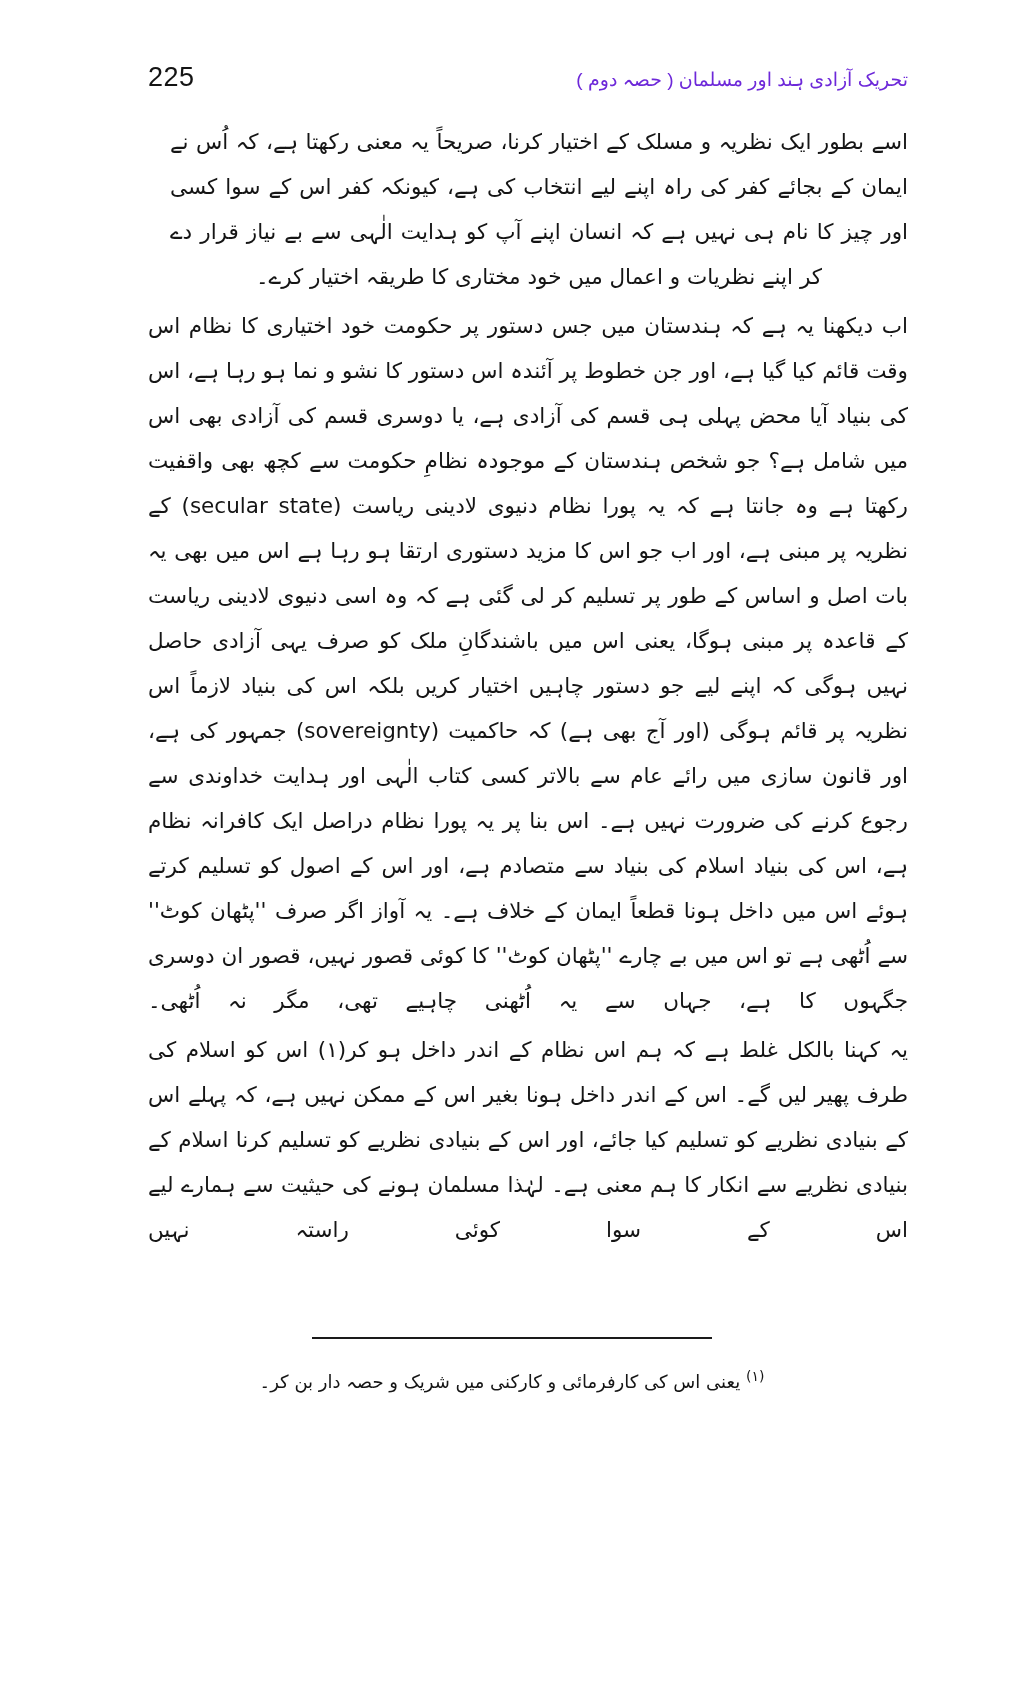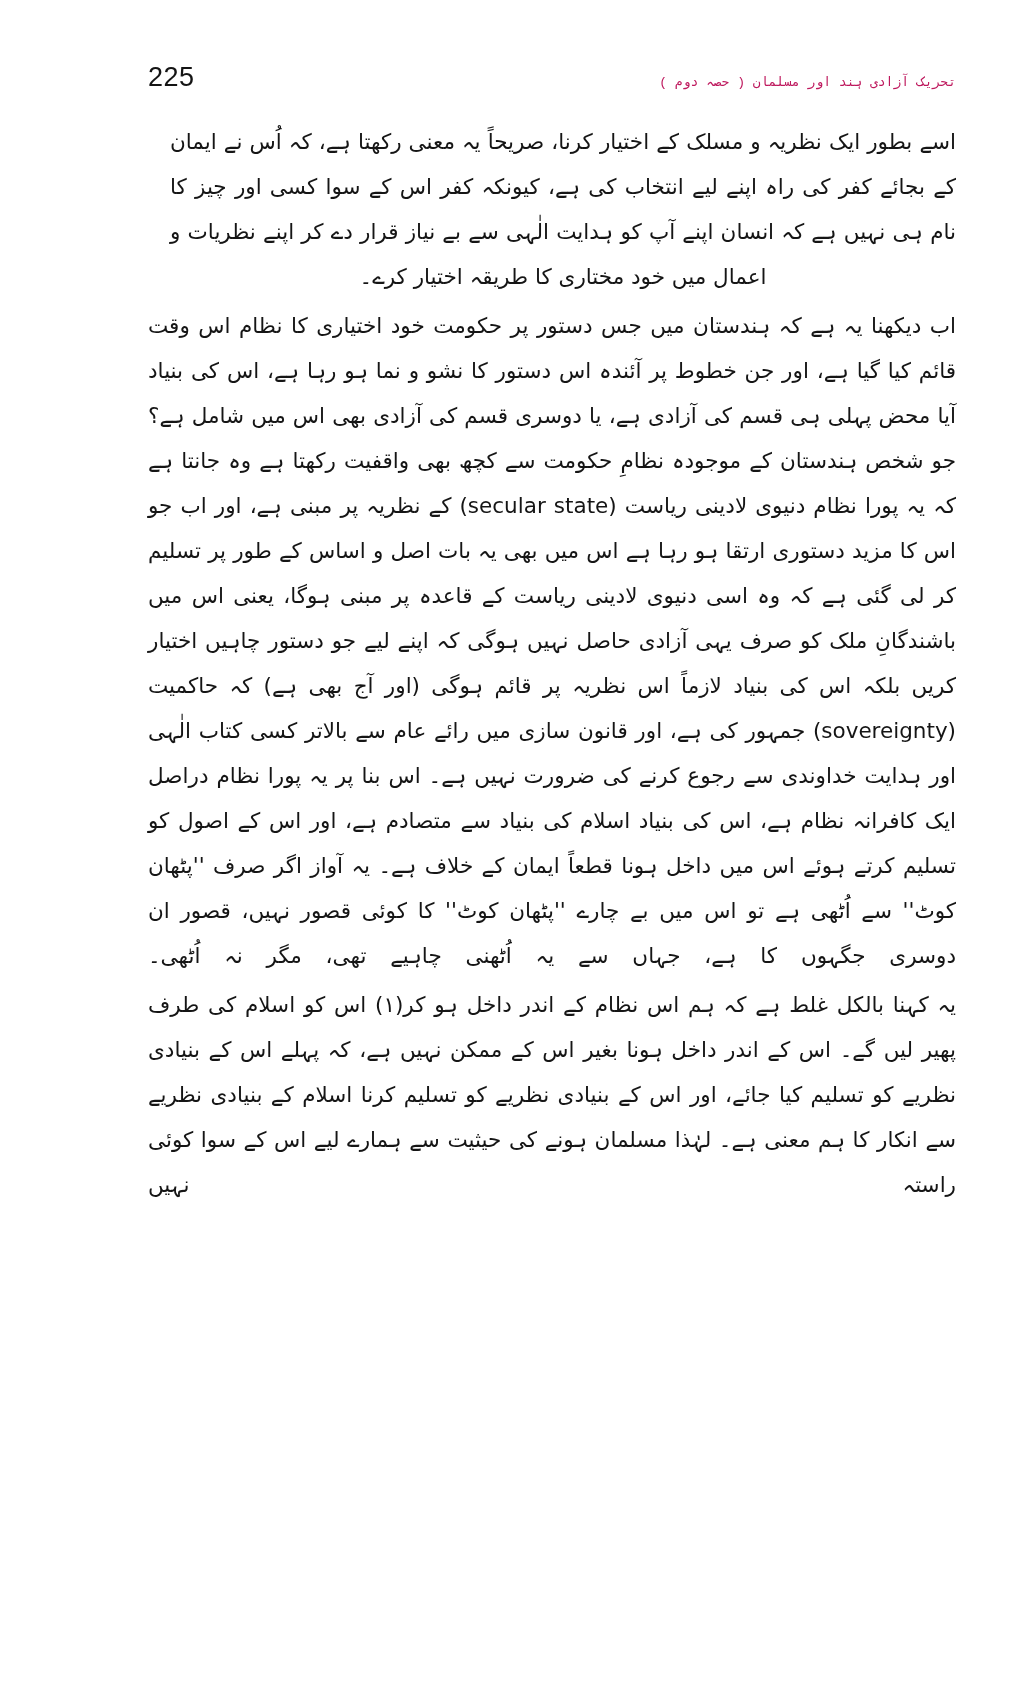--- a/index.html
+++ b/index.html
@@ -13,41 +13,41 @@
     font-family: "DejaVu Sans", "Liberation Sans", sans-serif;
     color: #1a1a1a;
     position: relative;
     overflow: hidden;
   }
   .page {
     width: 1024px;
     height: 1531px;
     position: relative;
     box-sizing: border-box;
-    padding: 62px 68px 40px 148px;
+    padding: 62px 116px 40px 148px;
   }
   
   .page-header {
     display: flex;
     align-items: baseline;
     justify-content: space-between;
     margin-bottom: 26px;
   }
   .page-number {
     font-family: "Liberation Sans", sans-serif;
     font-size: 27px;
     font-weight: 400;
     letter-spacing: 0.5px;
     color: #141414;
   }
   .header-title {
     direction: rtl;
-    font-family: Liberation Mono, monospace;
-    font-size: 13px;
-    color: #be185d;
+    font-family: Liberation Sans, sans-serif;
+    font-size: 19px;
+    color: #6d28d9;
     white-space: nowrap;
   }
   
   .body-text {
     direction: rtl;
     text-align: justify;
     text-align-last: justify;
     font-family: "DejaVu Sans", sans-serif;
     font-size: 21.5px;
     line-height: 45px;
@@ -100,14 +100,21 @@
     <div class="page-number">225</div>
     <div class="header-title">تحریک آزادی ہند اور مسلمان ( حصہ دوم )</div>
   </div>
 
   <div class="body-text">
     <p class="para last-line-center">اسے بطور ایک نظریہ و مسلک کے اختیار کرنا، صریحاً یہ معنی رکھتا ہے، کہ اُس نے ایمان کے بجائے کفر کی راہ اپنے لیے انتخاب کی ہے، کیونکہ کفر اس کے سوا کسی اور چیز کا نام ہی نہیں ہے کہ انسان اپنے آپ کو ہدایت الٰہی سے بے نیاز قرار دے کر اپنے نظریات و اعمال میں خود مختاری کا طریقہ اختیار کرے۔</p>
     <p class="para">اب دیکھنا یہ ہے کہ ہندستان میں جس دستور پر حکومت خود اختیاری کا نظام اس وقت قائم کیا گیا ہے، اور جن خطوط پر آئندہ اس دستور کا نشو و نما ہو رہا ہے، اس کی بنیاد آیا محض پہلی ہی قسم کی آزادی ہے، یا دوسری قسم کی آزادی بھی اس میں شامل ہے؟ جو شخص ہندستان کے موجودہ نظامِ حکومت سے کچھ بھی واقفیت رکھتا ہے وہ جانتا ہے کہ یہ پورا نظام دنیوی لادینی ریاست (secular state) کے نظریہ پر مبنی ہے، اور اب جو اس کا مزید دستوری ارتقا ہو رہا ہے اس میں بھی یہ بات اصل و اساس کے طور پر تسلیم کر لی گئی ہے کہ وہ اسی دنیوی لادینی ریاست کے قاعدہ پر مبنی ہوگا، یعنی اس میں باشندگانِ ملک کو صرف یہی آزادی حاصل نہیں ہوگی کہ اپنے لیے جو دستور چاہیں اختیار کریں بلکہ اس کی بنیاد لازماً اس نظریہ پر قائم ہوگی (اور آج بھی ہے) کہ حاکمیت (sovereignty) جمہور کی ہے، اور قانون سازی میں رائے عام سے بالاتر کسی کتاب الٰہی اور ہدایت خداوندی سے رجوع کرنے کی ضرورت نہیں ہے۔ اس بنا پر یہ پورا نظام دراصل ایک کافرانہ نظام ہے، اس کی بنیاد اسلام کی بنیاد سے متصادم ہے، اور اس کے اصول کو تسلیم کرتے ہوئے اس میں داخل ہونا قطعاً ایمان کے خلاف ہے۔ یہ آواز اگر صرف ''پٹھان کوٹ'' سے اُٹھی ہے تو اس میں بے چارے ''پٹھان کوٹ'' کا کوئی قصور نہیں، قصور ان دوسری جگہوں کا ہے، جہاں سے یہ اُٹھنی چاہیے تھی، مگر نہ اُٹھی۔</p>
     <p class="para">یہ کہنا بالکل غلط ہے کہ ہم اس نظام کے اندر داخل ہو کر(۱) اس کو اسلام کی طرف پھیر لیں گے۔ اس کے اندر داخل ہونا بغیر اس کے ممکن نہیں ہے، کہ پہلے اس کے بنیادی نظریے کو تسلیم کیا جائے، اور اس کے بنیادی نظریے کو تسلیم کرنا اسلام کے بنیادی نظریے سے انکار کا ہم معنی ہے۔ لہٰذا مسلمان ہونے کی حیثیت سے ہمارے لیے اس کے سوا کوئی راستہ نہیں</p>
   </div>
 
+  <div class="footnote-area">
+    <div class="footnote-rule"></div>
+    <div class="footnote-text">
+      <span class="footnote-num">(۱)</span>
+      <span>یعنی اس کی کارفرمائی و کارکنی میں شریک و حصہ دار بن کر۔</span>
+    </div>
+  </div>
 
 </div>
 
 </body></html>

